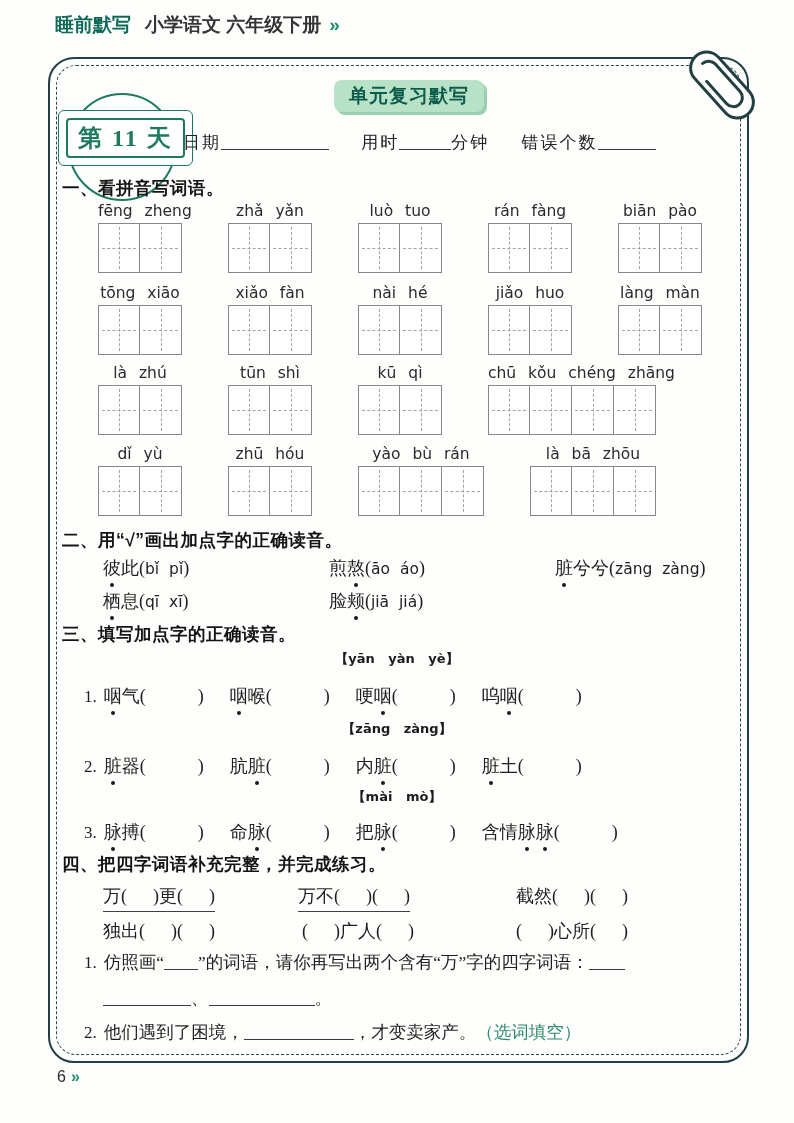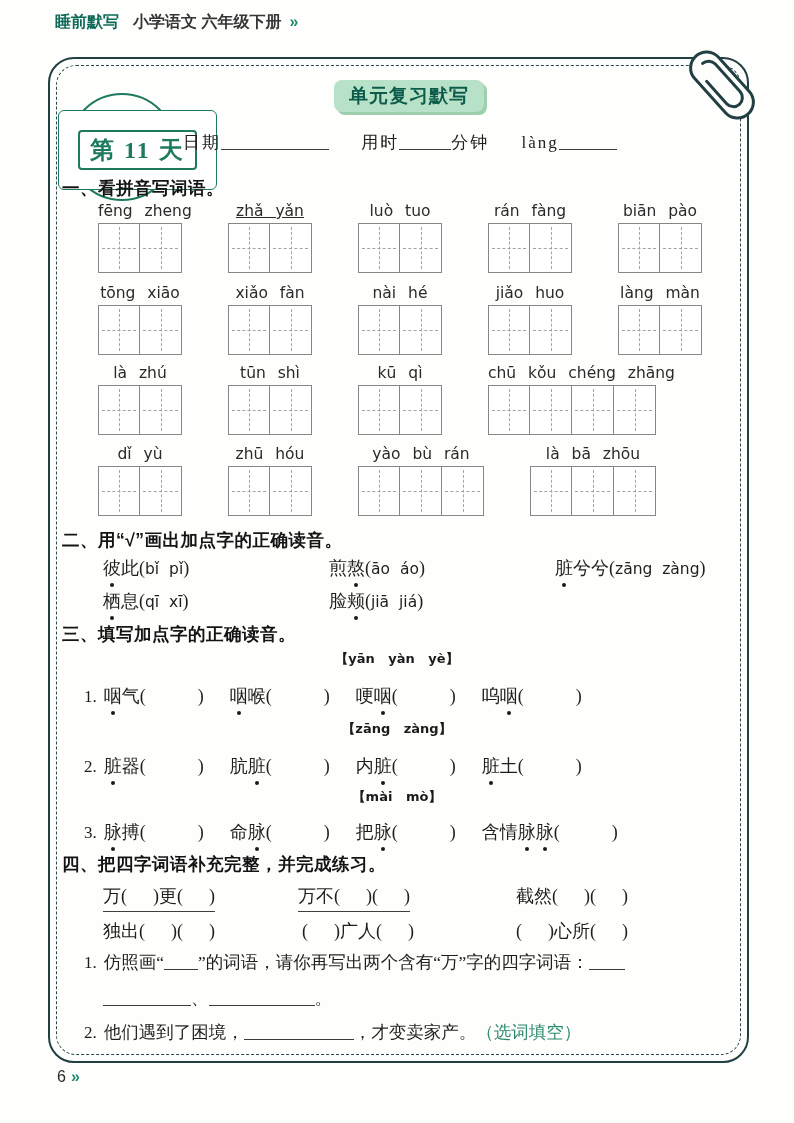--- a/index.html
+++ b/index.html
@@ -3,42 +3,42 @@
 <meta charset="utf-8">
 <style>
   html,body{margin:0;padding:0;}
   body{
     width:794px;height:1123px;position:relative;overflow:hidden;
     background:#fefefc;color:#1e1e1e;
     font-family:"Liberation Serif","DejaVu Serif",serif;
   }
   
   .header-bar{position:absolute;left:55px;top:12px;font-family:"Liberation Sans","DejaVu Sans",sans-serif;
-    font-size:16px;font-weight:bold;white-space:nowrap;}
+    font-size:19px;font-weight:bold;white-space:nowrap;}
   .brand{color:#0e6a58;}
   .subtitle{color:#353535;margin-left:14px;}
   .hdr-arrow{color:#1f8a70;margin-left:8px;font-weight:bold;}
   
   .frame{position:absolute;left:48px;top:57px;width:697px;height:1002px;
     border:2.5px solid #223f44;border-radius:26px;}
   .frame-dashed{position:absolute;left:6px;top:6px;right:6px;bottom:6px;
     border:1.5px dashed #2a4throw?; border:1.5px dashed #2a474d;border-radius:20px;}
   
   .clip{position:absolute;left:702px;top:42px;width:40px;height:86px;
     transform:rotate(-42deg);transform-origin:50% 50%;}
   
   .title-badge{position:absolute;left:334px;top:80px;width:150px;height:32px;
     background:#b7e2c8;border-radius:8px;box-shadow:3px 3px 0 #9ccfae;
     display:flex;align-items:center;justify-content:center;
     font-family:"Liberation Sans","DejaVu Sans",sans-serif;font-weight:bold;font-size:19px;color:#0d5c4b;
     letter-spacing:1px;}
   .day-circle{position:absolute;left:68px;top:93px;width:104px;height:104px;
     border:2.5px solid #1e7a5f;border-radius:50%;}
   .day-rect{position:absolute;left:58px;top:110px;background:#fff;
-    border:1.5px solid #1e7a5f;border-radius:6px;padding:19px;}
+    border:1.5px solid #1e7a5f;border-radius:6px;padding:7px;}
   .day-rect-inner{border:2.5px solid #1e7a5f;border-radius:4px;padding:2px 10px;
     font-weight:bold;font-size:24px;color:#1e7a5f;letter-spacing:2px;white-space:nowrap;}
   
   .meta{position:absolute;left:183px;top:131px;font-size:17px;letter-spacing:2px;color:#222;white-space:nowrap;}
   .blank{display:inline-block;border-bottom:1.3px solid #3a3a3a;height:15px;vertical-align:-2px;}
   .meta .gap{display:inline-block;width:26px;}
   
   .sec-heading{position:absolute;left:62px;font-family:"Liberation Sans","DejaVu Sans",sans-serif;
     font-weight:bold;font-size:17.5px;color:#141414;letter-spacing:.5px;white-space:nowrap;}
   
@@ -96,33 +96,33 @@
 
 <div class="title-badge">单元复习默写</div>
 <div class="day-circle"></div>
 <div class="day-rect">
   <div class="day-rect-inner">第 11 天</div>
 </div>
 
 <div class="meta">
   <span>日期</span><span class="blank" style="width:108px"></span><span class="gap"></span>
   <span>用时</span><span class="blank" style="width:52px"></span><span>分钟</span><span class="gap"></span>
-  <span>làng</span><span class="blank" style="width:58px"></span>
+  <span>错误个数</span><span class="blank" style="width:58px"></span>
 </div>
 
 <div class="sec-heading" style="top:176px">一、看拼音写词语。</div>
 <div class="sec-heading" style="top:528px">二、用“√”画出加点字的正确读音。</div>
 <div class="sec-heading" style="top:622px">三、填写加点字的正确读音。</div>
 <div class="sec-heading" style="top:852px">四、把四字词语补充完整，并完成练习。</div>
 
 <div>
     <div class="grid-row" style="top: 200px;">
       <div class="pinyin-row">
         <div class="pinyin" style="width: 84px;">fēng zheng</div>
-        <div class="pinyin" style="width: 84px; text-decoration: underline;">zhǎ yǎn</div>
+        <div class="pinyin" style="width: 84px;">zhǎ yǎn</div>
         <div class="pinyin" style="width: 84px;">luò tuo</div>
         <div class="pinyin" style="width: 84px;">rán fàng</div>
         <div class="pinyin" style="width: 84px;">biān pào</div>
       </div>
       <div class="box-row">
         <div class="wbox">
           <div class="wcell">
             <i class="vline"></i>
             <i class="hline"></i>
           </div>

